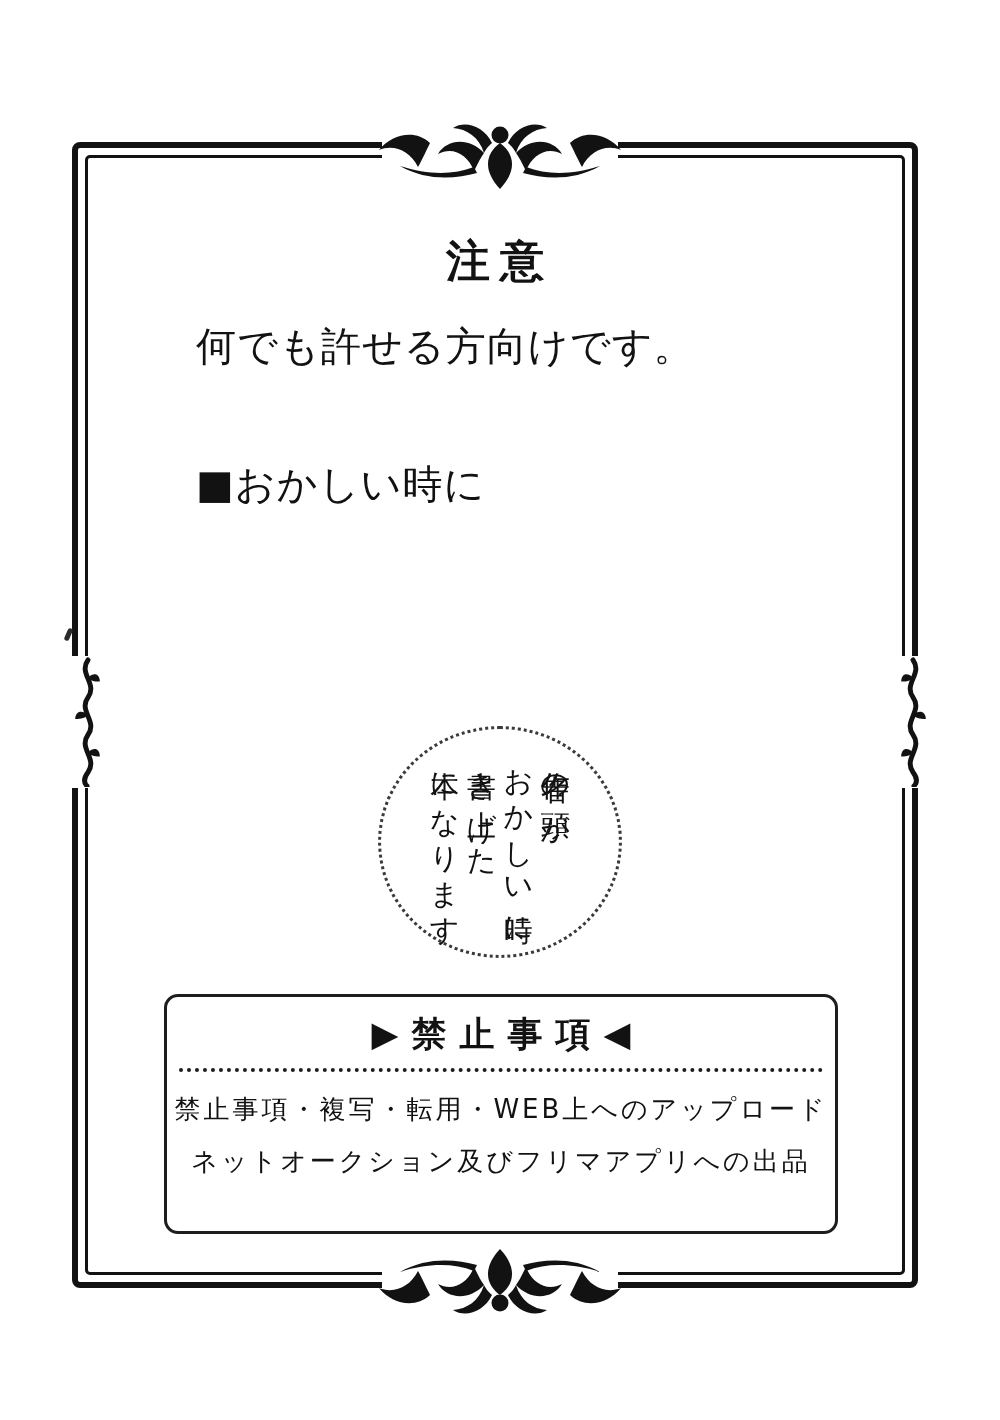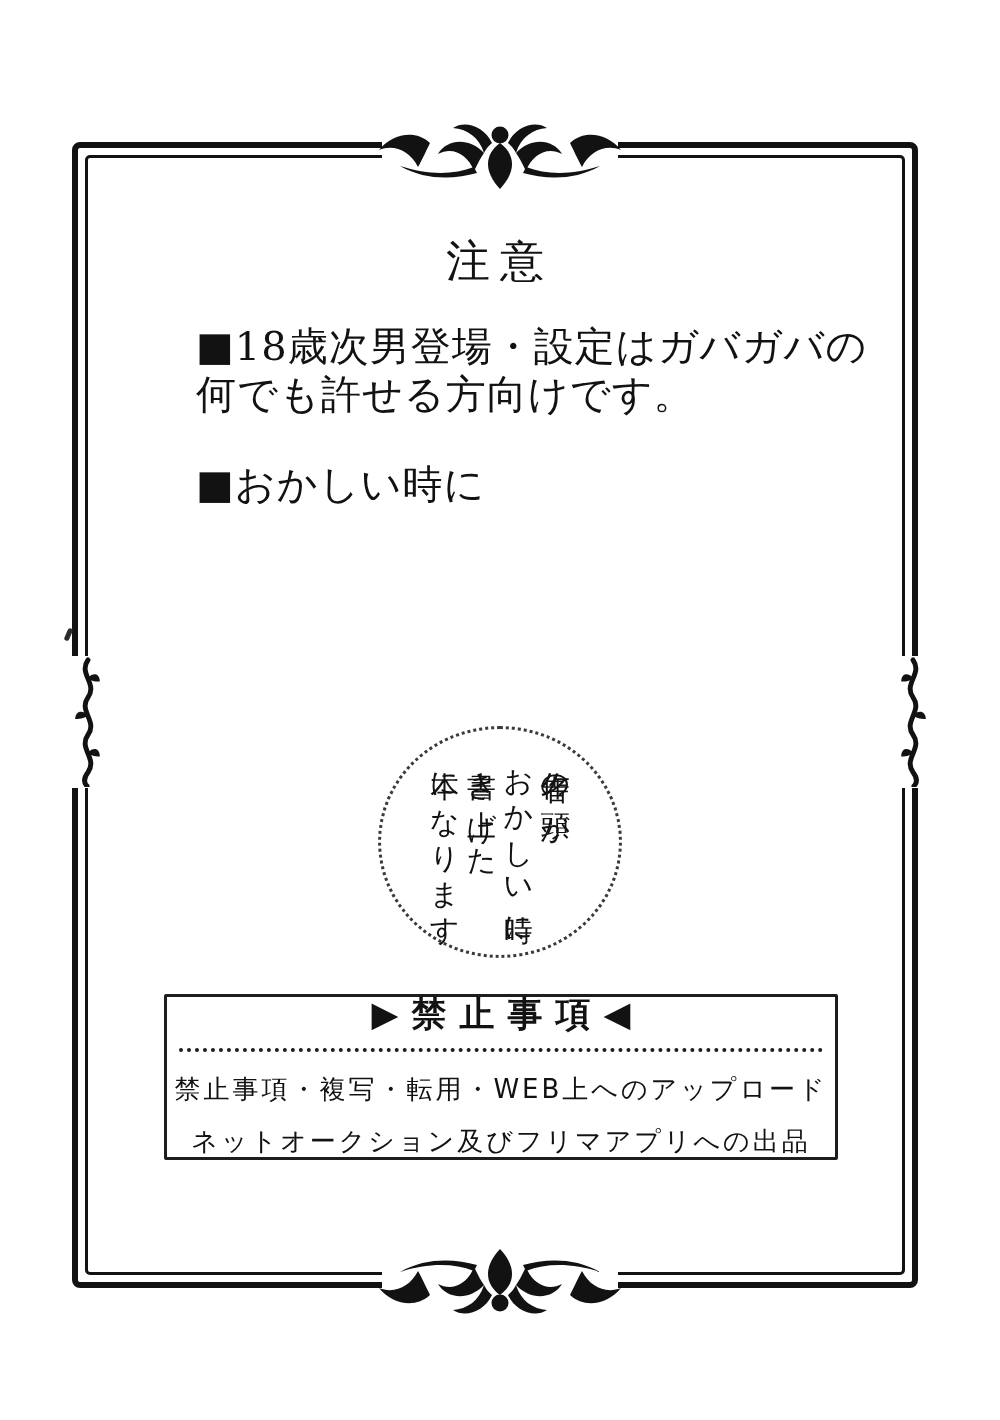--- a/index.html
+++ b/index.html
@@ -33,21 +33,21 @@
   .scan-speck{
     position:absolute;left:66px;top:628px;width:5px;height:13px;
     background:#2b2b2b;border-radius:3px;transform:rotate(24deg);z-index:3;
   }
 
   
   .content{position:absolute;inset:0;z-index:4;}
 
   .page-title{
     position:absolute;left:0;top:232px;width:1000px;text-align:center;
-    font-size:44px;font-weight:400;letter-spacing:10px;margin:0;
+    font-size:44px;font-weight:700;letter-spacing:10px;margin:0;
   }
 
   .notice{
     position:absolute;left:196px;width:650px;
     font-family:"DejaVu Serif",serif;
     font-size:40px;line-height:1.2;font-weight:500;
     letter-spacing:1px;white-space:nowrap;
   }
   .notice-1{top:322px;}
   .notice-2{top:460px;}
@@ -61,23 +61,23 @@
     position:absolute;left:0;right:0;top:20px;bottom:0;
     display:flex;justify-content:center;align-items:flex-start;
   }
   .stamp-text{
     writing-mode:vertical-rl;text-orientation:upright;
     font-size:29px;line-height:1.27;letter-spacing:3px;
   }
   .stamp-text div{display:block;}
 
   .prohibited-box{
-    position:absolute;left:164px;top:994px;width:674px;height:166px;
-    box-sizing:border-box;border:3px solid #1d1d1d;border-radius:2px;
-    display:flex;flex-direction:column;align-items:center;justify-content:flex-end;
+    position:absolute;left:164px;top:994px;width:674px;height:240px;
+    box-sizing:border-box;border:3px solid #1d1d1d;border-radius:14px;
+    display:flex;flex-direction:column;align-items:center;
   }
   .box-title{
     margin-top:18px;font-size:35px;font-weight:600;
     letter-spacing:13px;text-indent:13px;line-height:1.1;
   }
   .box-divider{
     margin-top:14px;width:644px;border-top:4px dotted #1d1d1d;height:0;
   }
   .box-item{
     font-size:26px;letter-spacing:3px;line-height:1.2;white-space:nowrap;
@@ -139,21 +139,20 @@
     <path fill="#121212" d="M14 97 C20 91 26 93 26 101 C20 101 16 100 14 97 Z"></path>
   </svg>
 
   <div class="scan-speck"></div>
 
   <div class="content">
 
     <h1 class="page-title">注意</h1>
 
     <div class="notice notice-1">
-      <div>■18歳次男登場・設定はガバガバの</div>
       <div>何でも許せる方向けです。</div>
     </div>
 
     <div class="notice notice-2">
       <div>■おかしい時に</div>
     </div>
 
 
     <div class="stamp">
       <div class="stamp-textwrap">

